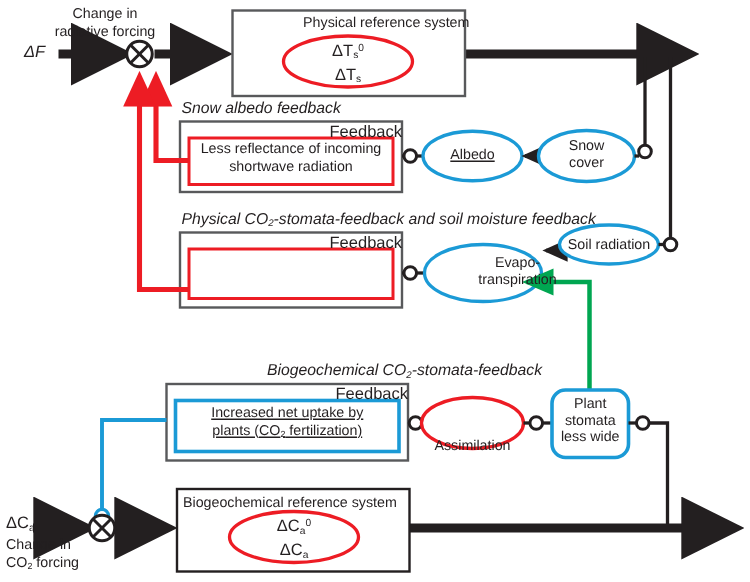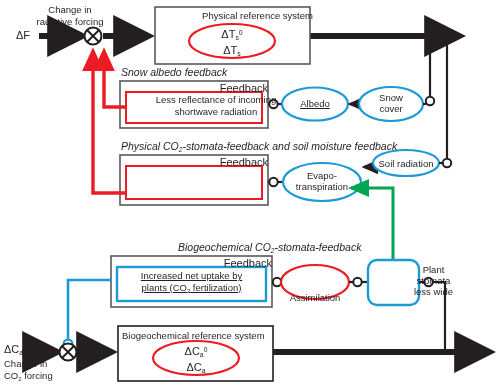--- a/index.html
+++ b/index.html
@@ -152,60 +152,60 @@
     <g>
       <rect x="118" y="326" width="155" height="55" fill="#ffffff" stroke="#231f20" stroke-width="1.6"></rect>
       <ellipse cx="196" cy="358" rx="43" ry="17" fill="none" stroke="#ed1c24" stroke-width="2.2"></ellipse>
     </g>
   </svg>
 
   <div class="lbl center" style="left:18px;top:4px;width:104px;">
     <span>Change in</span><br>
     <span>radiative forcing</span>
   </div>
-  <div class="big" style="left:16px;top:29px;">ΔF</div>
+  <div class="big" style="left:16px;top:29px;font-style:italic;">ΔF</div>
 
   <div class="ref-title" style="left:155px;top:10px;width:155px;margin-left:25px;">Physical reference system</div>
   <div class="var" style="left:189px;top:26px;width:86px;">
     <span><span>ΔT</span><sub>s</sub><sup>0</sup></span><br>
     <span><span>ΔT</span><sub>s</sub></span>
   </div>
 
   <div class="sec-title" style="left:121px;top:66px;">Snow albedo feedback</div>
   <div class="fb-title" style="left:120px;top:82px;width:148px;">Feedback</div>
-  <div class="boxtext" style="left:126px;top:94px;width:136px;margin-left:22px;">
+  <div class="boxtext" style="left:126px;top:94px;width:136px;">
     <span>Less reflectance of incoming</span><br>
     <span>shortwave radiation</span>
   </div>
   <div class="node-text" style="left:285px;top:98px;width:60px;text-decoration:underline;">Albedo</div>
   <div class="node-text" style="left:361px;top:92px;width:60px;">
     <span>Snow</span><br>
     <span>cover</span>
   </div>
 
   <div class="sec-title" style="left:121px;top:140px;">
     <span>Physical CO</span><sub>2</sub><span>-stomata-feedback and soil moisture feedback</span>
   </div>
   <div class="fb-title" style="left:120px;top:156px;width:148px;">Feedback</div>
-  <div class="node-text" style="left:285px;top:170px;width:74px;">
+  <div class="node-text" style="left:285px;top:170px;width:74px;padding-left:23px;">
     <span>Evapo-</span><br>
     <span>transpiration</span>
   </div>
   <div class="node-text" style="left:372px;top:158px;width:68px;">Soil radiation</div>
 
   <div class="sec-title" style="left:178px;top:241px;">
     <span>Biogeochemical CO</span><sub>2</sub><span>-stomata-feedback</span>
   </div>
   <div class="fb-title" style="left:111px;top:257px;width:161px;">Feedback</div>
   <div class="boxtext" style="left:117px;top:270px;width:149px;text-decoration:underline;">
     <span>Increased net uptake by</span><br>
     <span><span>plants (CO</span><sub>2</sub><span> fertilization)</span></span>
   </div>
   <div class="node-text" style="left:281px;top:292px;width:68px;">Assimilation</div>
-  <div class="node-text" style="left:368px;top:264px;width:51px;padding-left:40px;">
+  <div class="node-text" style="left:368px;top:264px;width:51px;">
     <span>Plant</span><br>
     <span>stomata</span><br>
     <span>less wide</span>
   </div>
 
   <div class="big" style="left:4px;top:343px;">
     <span>ΔC</span><sub>a</sub>
   </div>
   <div class="lbl" style="left:4px;top:358px;width:92px;">
     <span>Change in</span><br>

